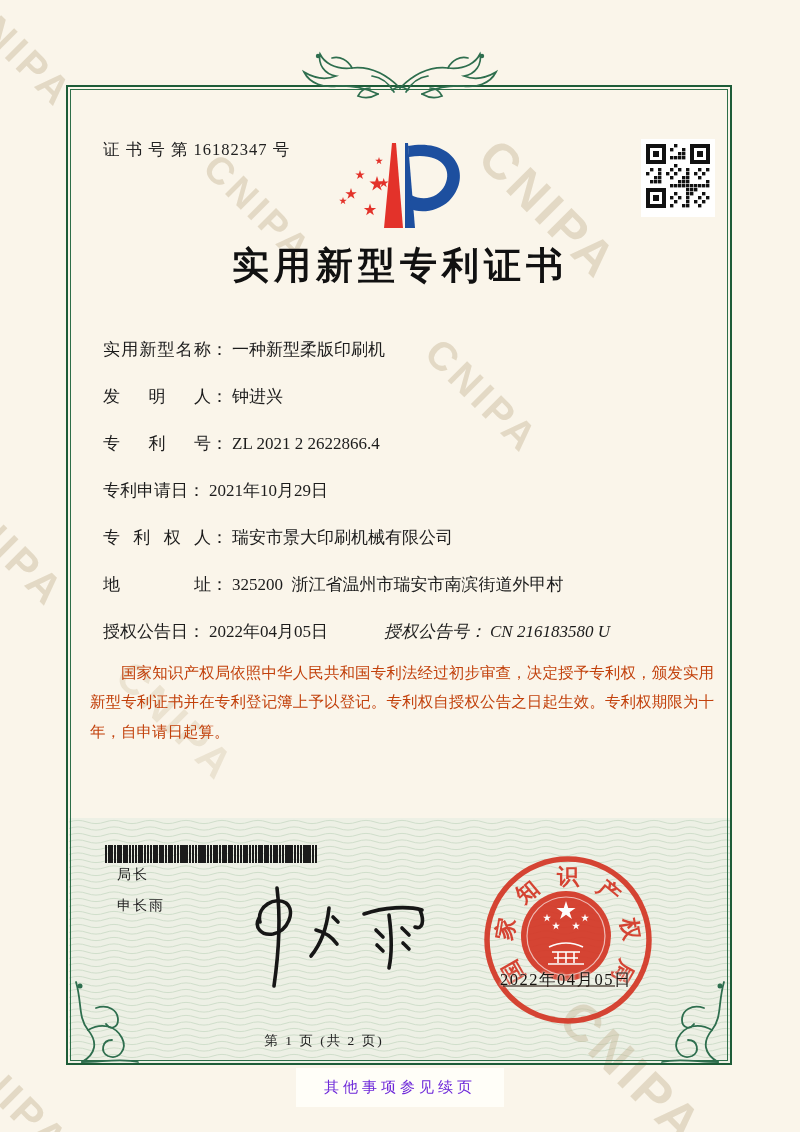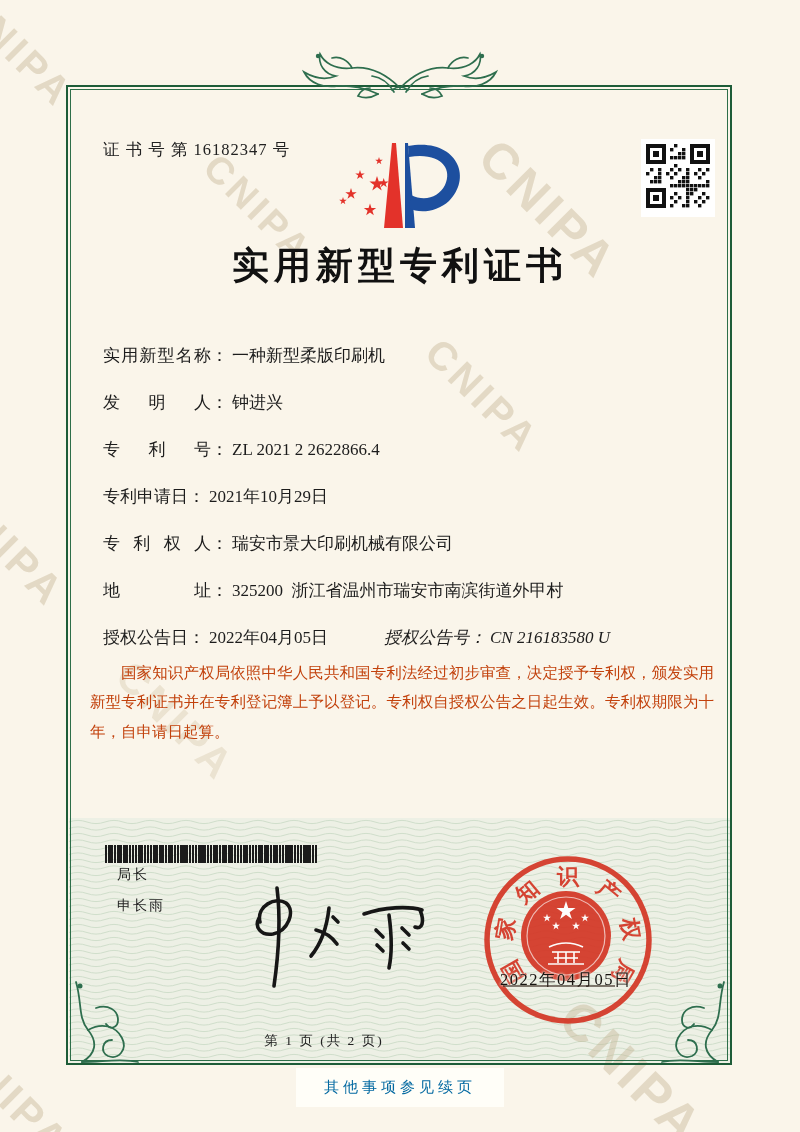--- a/index.html
+++ b/index.html
@@ -23,21 +23,21 @@
 
   .content{position:absolute;z-index:4;}
 
   .certno{left:103px;top:139px;font-size:16.5px;color:#222;letter-spacing:1px;white-space:pre;}
   .logo{left:300px;top:134px;}
   .qrbox{left:641px;top:139px;background:#fff;padding:5px;}
   .title{left:0;top:241px;width:800px;text-align:center;font-size:37px;font-weight:bold;
          color:#111;letter-spacing:5px;}
 
   .fields{left:103px;top:340px;width:620px;font-size:17px;color:#1c1c1c;}
-  .row{display:flex;align-items:center;line-height:20px;margin-bottom:27px;margin-top:6px;}
+  .row{display:flex;align-items:center;line-height:20px;margin-bottom:27px;}
   .lbl{display:inline-block;width:108px;text-align:justify;text-align-last:justify;}
   .lbl.auto{width:auto;text-align-last:auto;}
   .colon{margin-right:4px;}
   .val{white-space:pre-wrap;}
   .pair2{margin-left:56px;display:inline-flex;align-items:baseline;font-style:italic;}
 
   .paras{left:90px;top:658px;width:624px;font-size:15.5px;line-height:29.4px;color:#c2410c;
          text-align:justify;}
   .paras p{margin:0;text-indent:2em;}
 
@@ -52,21 +52,21 @@
   .sig{left:232px;top:882px;}
 
   .seal{left:478px;top:850px;}
   .sealdate{left:500px;top:969px;font-size:16.5px;color:#15130f;letter-spacing:1.5px;
             text-shadow:0 0 3px #eef0e6,0 0 3px #eef0e6;white-space:nowrap;}
   .sealline{left:503px;top:985px;width:112px;height:1.5px;background:rgba(55,40,30,.6);}
 
   .pageinfo{left:0;top:1032px;width:648px;text-align:center;font-size:13.5px;
             color:#222;letter-spacing:2px;}
   .footnote{left:50%;top:1068px;transform:translateX(-50%);background:#fffef8;
-            padding:10px 28px;font-size:15px;color:#0369a1;letter-spacing:4px;white-space:nowrap;}
+            padding:10px 28px;font-size:15px;color:#6d28d9;letter-spacing:4px;white-space:nowrap;}
 </style>
 </head>
 <body>
 
 <div class="page">
 
   <svg class="guilloche" width="662" height="246">
     <rect x="0" y="0" width="662" height="246" fill="#edf0e5"></rect>
     <path id="guilloche-waves" fill="none" stroke="#ccdbc7" stroke-width="0.9" d="M0 4 q9 -3.2 18 0 q9 3.2 18 0 q9 -3.2 18 0 q9 3.2 18 0 q9 -3.2 18 0 q9 3.2 18 0 q9 -3.2 18 0 q9 3.2 18 0 q9 -3.2 18 0 q9 3.2 18 0 q9 -3.2 18 0 q9 3.2 18 0 q9 -3.2 18 0 q9 3.2 18 0 q9 -3.2 18 0 q9 3.2 18 0 q9 -3.2 18 0 q9 3.2 18 0 q9 -3.2 18 0 q9 3.2 18 0 q9 -3.2 18 0 q9 3.2 18 0 q9 -3.2 18 0 q9 3.2 18 0 q9 -3.2 18 0 q9 3.2 18 0 q9 -3.2 18 0 q9 3.2 18 0 q9 -3.2 18 0 q9 3.2 18 0 q9 -3.2 18 0 q9 3.2 18 0 q9 -3.2 18 0 q9 3.2 18 0 q9 -3.2 18 0 q9 3.2 18 0 q9 -3.2 18 0 q9 3.2 18 0M0 10.5 q9 -3.2 18 0 q9 3.2 18 0 q9 -3.2 18 0 q9 3.2 18 0 q9 -3.2 18 0 q9 3.2 18 0 q9 -3.2 18 0 q9 3.2 18 0 q9 -3.2 18 0 q9 3.2 18 0 q9 -3.2 18 0 q9 3.2 18 0 q9 -3.2 18 0 q9 3.2 18 0 q9 -3.2 18 0 q9 3.2 18 0 q9 -3.2 18 0 q9 3.2 18 0 q9 -3.2 18 0 q9 3.2 18 0 q9 -3.2 18 0 q9 3.2 18 0 q9 -3.2 18 0 q9 3.2 18 0 q9 -3.2 18 0 q9 3.2 18 0 q9 -3.2 18 0 q9 3.2 18 0 q9 -3.2 18 0 q9 3.2 18 0 q9 -3.2 18 0 q9 3.2 18 0 q9 -3.2 18 0 q9 3.2 18 0 q9 -3.2 18 0 q9 3.2 18 0 q9 -3.2 18 0 q9 3.2 18 0M0 17 q9 -3.2 18 0 q9 3.2 18 0 q9 -3.2 18 0 q9 3.2 18 0 q9 -3.2 18 0 q9 3.2 18 0 q9 -3.2 18 0 q9 3.2 18 0 q9 -3.2 18 0 q9 3.2 18 0 q9 -3.2 18 0 q9 3.2 18 0 q9 -3.2 18 0 q9 3.2 18 0 q9 -3.2 18 0 q9 3.2 18 0 q9 -3.2 18 0 q9 3.2 18 0 q9 -3.2 18 0 q9 3.2 18 0 q9 -3.2 18 0 q9 3.2 18 0 q9 -3.2 18 0 q9 3.2 18 0 q9 -3.2 18 0 q9 3.2 18 0 q9 -3.2 18 0 q9 3.2 18 0 q9 -3.2 18 0 q9 3.2 18 0 q9 -3.2 18 0 q9 3.2 18 0 q9 -3.2 18 0 q9 3.2 18 0 q9 -3.2 18 0 q9 3.2 18 0 q9 -3.2 18 0 q9 3.2 18 0M0 23.5 q9 -3.2 18 0 q9 3.2 18 0 q9 -3.2 18 0 q9 3.2 18 0 q9 -3.2 18 0 q9 3.2 18 0 q9 -3.2 18 0 q9 3.2 18 0 q9 -3.2 18 0 q9 3.2 18 0 q9 -3.2 18 0 q9 3.2 18 0 q9 -3.2 18 0 q9 3.2 18 0 q9 -3.2 18 0 q9 3.2 18 0 q9 -3.2 18 0 q9 3.2 18 0 q9 -3.2 18 0 q9 3.2 18 0 q9 -3.2 18 0 q9 3.2 18 0 q9 -3.2 18 0 q9 3.2 18 0 q9 -3.2 18 0 q9 3.2 18 0 q9 -3.2 18 0 q9 3.2 18 0 q9 -3.2 18 0 q9 3.2 18 0 q9 -3.2 18 0 q9 3.2 18 0 q9 -3.2 18 0 q9 3.2 18 0 q9 -3.2 18 0 q9 3.2 18 0 q9 -3.2 18 0 q9 3.2 18 0M0 30 q9 -3.2 18 0 q9 3.2 18 0 q9 -3.2 18 0 q9 3.2 18 0 q9 -3.2 18 0 q9 3.2 18 0 q9 -3.2 18 0 q9 3.2 18 0 q9 -3.2 18 0 q9 3.2 18 0 q9 -3.2 18 0 q9 3.2 18 0 q9 -3.2 18 0 q9 3.2 18 0 q9 -3.2 18 0 q9 3.2 18 0 q9 -3.2 18 0 q9 3.2 18 0 q9 -3.2 18 0 q9 3.2 18 0 q9 -3.2 18 0 q9 3.2 18 0 q9 -3.2 18 0 q9 3.2 18 0 q9 -3.2 18 0 q9 3.2 18 0 q9 -3.2 18 0 q9 3.2 18 0 q9 -3.2 18 0 q9 3.2 18 0 q9 -3.2 18 0 q9 3.2 18 0 q9 -3.2 18 0 q9 3.2 18 0 q9 -3.2 18 0 q9 3.2 18 0 q9 -3.2 18 0 q9 3.2 18 0M0 36.5 q9 -3.2 18 0 q9 3.2 18 0 q9 -3.2 18 0 q9 3.2 18 0 q9 -3.2 18 0 q9 3.2 18 0 q9 -3.2 18 0 q9 3.2 18 0 q9 -3.2 18 0 q9 3.2 18 0 q9 -3.2 18 0 q9 3.2 18 0 q9 -3.2 18 0 q9 3.2 18 0 q9 -3.2 18 0 q9 3.2 18 0 q9 -3.2 18 0 q9 3.2 18 0 q9 -3.2 18 0 q9 3.2 18 0 q9 -3.2 18 0 q9 3.2 18 0 q9 -3.2 18 0 q9 3.2 18 0 q9 -3.2 18 0 q9 3.2 18 0 q9 -3.2 18 0 q9 3.2 18 0 q9 -3.2 18 0 q9 3.2 18 0 q9 -3.2 18 0 q9 3.2 18 0 q9 -3.2 18 0 q9 3.2 18 0 q9 -3.2 18 0 q9 3.2 18 0 q9 -3.2 18 0 q9 3.2 18 0M0 43 q9 -3.2 18 0 q9 3.2 18 0 q9 -3.2 18 0 q9 3.2 18 0 q9 -3.2 18 0 q9 3.2 18 0 q9 -3.2 18 0 q9 3.2 18 0 q9 -3.2 18 0 q9 3.2 18 0 q9 -3.2 18 0 q9 3.2 18 0 q9 -3.2 18 0 q9 3.2 18 0 q9 -3.2 18 0 q9 3.2 18 0 q9 -3.2 18 0 q9 3.2 18 0 q9 -3.2 18 0 q9 3.2 18 0 q9 -3.2 18 0 q9 3.2 18 0 q9 -3.2 18 0 q9 3.2 18 0 q9 -3.2 18 0 q9 3.2 18 0 q9 -3.2 18 0 q9 3.2 18 0 q9 -3.2 18 0 q9 3.2 18 0 q9 -3.2 18 0 q9 3.2 18 0 q9 -3.2 18 0 q9 3.2 18 0 q9 -3.2 18 0 q9 3.2 18 0 q9 -3.2 18 0 q9 3.2 18 0M0 49.5 q9 -3.2 18 0 q9 3.2 18 0 q9 -3.2 18 0 q9 3.2 18 0 q9 -3.2 18 0 q9 3.2 18 0 q9 -3.2 18 0 q9 3.2 18 0 q9 -3.2 18 0 q9 3.2 18 0 q9 -3.2 18 0 q9 3.2 18 0 q9 -3.2 18 0 q9 3.2 18 0 q9 -3.2 18 0 q9 3.2 18 0 q9 -3.2 18 0 q9 3.2 18 0 q9 -3.2 18 0 q9 3.2 18 0 q9 -3.2 18 0 q9 3.2 18 0 q9 -3.2 18 0 q9 3.2 18 0 q9 -3.2 18 0 q9 3.2 18 0 q9 -3.2 18 0 q9 3.2 18 0 q9 -3.2 18 0 q9 3.2 18 0 q9 -3.2 18 0 q9 3.2 18 0 q9 -3.2 18 0 q9 3.2 18 0 q9 -3.2 18 0 q9 3.2 18 0 q9 -3.2 18 0 q9 3.2 18 0M0 56 q9 -3.2 18 0 q9 3.2 18 0 q9 -3.2 18 0 q9 3.2 18 0 q9 -3.2 18 0 q9 3.2 18 0 q9 -3.2 18 0 q9 3.2 18 0 q9 -3.2 18 0 q9 3.2 18 0 q9 -3.2 18 0 q9 3.2 18 0 q9 -3.2 18 0 q9 3.2 18 0 q9 -3.2 18 0 q9 3.2 18 0 q9 -3.2 18 0 q9 3.2 18 0 q9 -3.2 18 0 q9 3.2 18 0 q9 -3.2 18 0 q9 3.2 18 0 q9 -3.2 18 0 q9 3.2 18 0 q9 -3.2 18 0 q9 3.2 18 0 q9 -3.2 18 0 q9 3.2 18 0 q9 -3.2 18 0 q9 3.2 18 0 q9 -3.2 18 0 q9 3.2 18 0 q9 -3.2 18 0 q9 3.2 18 0 q9 -3.2 18 0 q9 3.2 18 0 q9 -3.2 18 0 q9 3.2 18 0M0 62.5 q9 -3.2 18 0 q9 3.2 18 0 q9 -3.2 18 0 q9 3.2 18 0 q9 -3.2 18 0 q9 3.2 18 0 q9 -3.2 18 0 q9 3.2 18 0 q9 -3.2 18 0 q9 3.2 18 0 q9 -3.2 18 0 q9 3.2 18 0 q9 -3.2 18 0 q9 3.2 18 0 q9 -3.2 18 0 q9 3.2 18 0 q9 -3.2 18 0 q9 3.2 18 0 q9 -3.2 18 0 q9 3.2 18 0 q9 -3.2 18 0 q9 3.2 18 0 q9 -3.2 18 0 q9 3.2 18 0 q9 -3.2 18 0 q9 3.2 18 0 q9 -3.2 18 0 q9 3.2 18 0 q9 -3.2 18 0 q9 3.2 18 0 q9 -3.2 18 0 q9 3.2 18 0 q9 -3.2 18 0 q9 3.2 18 0 q9 -3.2 18 0 q9 3.2 18 0 q9 -3.2 18 0 q9 3.2 18 0M0 69 q9 -3.2 18 0 q9 3.2 18 0 q9 -3.2 18 0 q9 3.2 18 0 q9 -3.2 18 0 q9 3.2 18 0 q9 -3.2 18 0 q9 3.2 18 0 q9 -3.2 18 0 q9 3.2 18 0 q9 -3.2 18 0 q9 3.2 18 0 q9 -3.2 18 0 q9 3.2 18 0 q9 -3.2 18 0 q9 3.2 18 0 q9 -3.2 18 0 q9 3.2 18 0 q9 -3.2 18 0 q9 3.2 18 0 q9 -3.2 18 0 q9 3.2 18 0 q9 -3.2 18 0 q9 3.2 18 0 q9 -3.2 18 0 q9 3.2 18 0 q9 -3.2 18 0 q9 3.2 18 0 q9 -3.2 18 0 q9 3.2 18 0 q9 -3.2 18 0 q9 3.2 18 0 q9 -3.2 18 0 q9 3.2 18 0 q9 -3.2 18 0 q9 3.2 18 0 q9 -3.2 18 0 q9 3.2 18 0M0 75.5 q9 -3.2 18 0 q9 3.2 18 0 q9 -3.2 18 0 q9 3.2 18 0 q9 -3.2 18 0 q9 3.2 18 0 q9 -3.2 18 0 q9 3.2 18 0 q9 -3.2 18 0 q9 3.2 18 0 q9 -3.2 18 0 q9 3.2 18 0 q9 -3.2 18 0 q9 3.2 18 0 q9 -3.2 18 0 q9 3.2 18 0 q9 -3.2 18 0 q9 3.2 18 0 q9 -3.2 18 0 q9 3.2 18 0 q9 -3.2 18 0 q9 3.2 18 0 q9 -3.2 18 0 q9 3.2 18 0 q9 -3.2 18 0 q9 3.2 18 0 q9 -3.2 18 0 q9 3.2 18 0 q9 -3.2 18 0 q9 3.2 18 0 q9 -3.2 18 0 q9 3.2 18 0 q9 -3.2 18 0 q9 3.2 18 0 q9 -3.2 18 0 q9 3.2 18 0 q9 -3.2 18 0 q9 3.2 18 0M0 82 q9 -3.2 18 0 q9 3.2 18 0 q9 -3.2 18 0 q9 3.2 18 0 q9 -3.2 18 0 q9 3.2 18 0 q9 -3.2 18 0 q9 3.2 18 0 q9 -3.2 18 0 q9 3.2 18 0 q9 -3.2 18 0 q9 3.2 18 0 q9 -3.2 18 0 q9 3.2 18 0 q9 -3.2 18 0 q9 3.2 18 0 q9 -3.2 18 0 q9 3.2 18 0 q9 -3.2 18 0 q9 3.2 18 0 q9 -3.2 18 0 q9 3.2 18 0 q9 -3.2 18 0 q9 3.2 18 0 q9 -3.2 18 0 q9 3.2 18 0 q9 -3.2 18 0 q9 3.2 18 0 q9 -3.2 18 0 q9 3.2 18 0 q9 -3.2 18 0 q9 3.2 18 0 q9 -3.2 18 0 q9 3.2 18 0 q9 -3.2 18 0 q9 3.2 18 0 q9 -3.2 18 0 q9 3.2 18 0M0 88.5 q9 -3.2 18 0 q9 3.2 18 0 q9 -3.2 18 0 q9 3.2 18 0 q9 -3.2 18 0 q9 3.2 18 0 q9 -3.2 18 0 q9 3.2 18 0 q9 -3.2 18 0 q9 3.2 18 0 q9 -3.2 18 0 q9 3.2 18 0 q9 -3.2 18 0 q9 3.2 18 0 q9 -3.2 18 0 q9 3.2 18 0 q9 -3.2 18 0 q9 3.2 18 0 q9 -3.2 18 0 q9 3.2 18 0 q9 -3.2 18 0 q9 3.2 18 0 q9 -3.2 18 0 q9 3.2 18 0 q9 -3.2 18 0 q9 3.2 18 0 q9 -3.2 18 0 q9 3.2 18 0 q9 -3.2 18 0 q9 3.2 18 0 q9 -3.2 18 0 q9 3.2 18 0 q9 -3.2 18 0 q9 3.2 18 0 q9 -3.2 18 0 q9 3.2 18 0 q9 -3.2 18 0 q9 3.2 18 0M0 95 q9 -3.2 18 0 q9 3.2 18 0 q9 -3.2 18 0 q9 3.2 18 0 q9 -3.2 18 0 q9 3.2 18 0 q9 -3.2 18 0 q9 3.2 18 0 q9 -3.2 18 0 q9 3.2 18 0 q9 -3.2 18 0 q9 3.2 18 0 q9 -3.2 18 0 q9 3.2 18 0 q9 -3.2 18 0 q9 3.2 18 0 q9 -3.2 18 0 q9 3.2 18 0 q9 -3.2 18 0 q9 3.2 18 0 q9 -3.2 18 0 q9 3.2 18 0 q9 -3.2 18 0 q9 3.2 18 0 q9 -3.2 18 0 q9 3.2 18 0 q9 -3.2 18 0 q9 3.2 18 0 q9 -3.2 18 0 q9 3.2 18 0 q9 -3.2 18 0 q9 3.2 18 0 q9 -3.2 18 0 q9 3.2 18 0 q9 -3.2 18 0 q9 3.2 18 0 q9 -3.2 18 0 q9 3.2 18 0M0 101.5 q9 -3.2 18 0 q9 3.2 18 0 q9 -3.2 18 0 q9 3.2 18 0 q9 -3.2 18 0 q9 3.2 18 0 q9 -3.2 18 0 q9 3.2 18 0 q9 -3.2 18 0 q9 3.2 18 0 q9 -3.2 18 0 q9 3.2 18 0 q9 -3.2 18 0 q9 3.2 18 0 q9 -3.2 18 0 q9 3.2 18 0 q9 -3.2 18 0 q9 3.2 18 0 q9 -3.2 18 0 q9 3.2 18 0 q9 -3.2 18 0 q9 3.2 18 0 q9 -3.2 18 0 q9 3.2 18 0 q9 -3.2 18 0 q9 3.2 18 0 q9 -3.2 18 0 q9 3.2 18 0 q9 -3.2 18 0 q9 3.2 18 0 q9 -3.2 18 0 q9 3.2 18 0 q9 -3.2 18 0 q9 3.2 18 0 q9 -3.2 18 0 q9 3.2 18 0 q9 -3.2 18 0 q9 3.2 18 0M0 108 q9 -3.2 18 0 q9 3.2 18 0 q9 -3.2 18 0 q9 3.2 18 0 q9 -3.2 18 0 q9 3.2 18 0 q9 -3.2 18 0 q9 3.2 18 0 q9 -3.2 18 0 q9 3.2 18 0 q9 -3.2 18 0 q9 3.2 18 0 q9 -3.2 18 0 q9 3.2 18 0 q9 -3.2 18 0 q9 3.2 18 0 q9 -3.2 18 0 q9 3.2 18 0 q9 -3.2 18 0 q9 3.2 18 0 q9 -3.2 18 0 q9 3.2 18 0 q9 -3.2 18 0 q9 3.2 18 0 q9 -3.2 18 0 q9 3.2 18 0 q9 -3.2 18 0 q9 3.2 18 0 q9 -3.2 18 0 q9 3.2 18 0 q9 -3.2 18 0 q9 3.2 18 0 q9 -3.2 18 0 q9 3.2 18 0 q9 -3.2 18 0 q9 3.2 18 0 q9 -3.2 18 0 q9 3.2 18 0M0 114.5 q9 -3.2 18 0 q9 3.2 18 0 q9 -3.2 18 0 q9 3.2 18 0 q9 -3.2 18 0 q9 3.2 18 0 q9 -3.2 18 0 q9 3.2 18 0 q9 -3.2 18 0 q9 3.2 18 0 q9 -3.2 18 0 q9 3.2 18 0 q9 -3.2 18 0 q9 3.2 18 0 q9 -3.2 18 0 q9 3.2 18 0 q9 -3.2 18 0 q9 3.2 18 0 q9 -3.2 18 0 q9 3.2 18 0 q9 -3.2 18 0 q9 3.2 18 0 q9 -3.2 18 0 q9 3.2 18 0 q9 -3.2 18 0 q9 3.2 18 0 q9 -3.2 18 0 q9 3.2 18 0 q9 -3.2 18 0 q9 3.2 18 0 q9 -3.2 18 0 q9 3.2 18 0 q9 -3.2 18 0 q9 3.2 18 0 q9 -3.2 18 0 q9 3.2 18 0 q9 -3.2 18 0 q9 3.2 18 0M0 121 q9 -3.2 18 0 q9 3.2 18 0 q9 -3.2 18 0 q9 3.2 18 0 q9 -3.2 18 0 q9 3.2 18 0 q9 -3.2 18 0 q9 3.2 18 0 q9 -3.2 18 0 q9 3.2 18 0 q9 -3.2 18 0 q9 3.2 18 0 q9 -3.2 18 0 q9 3.2 18 0 q9 -3.2 18 0 q9 3.2 18 0 q9 -3.2 18 0 q9 3.2 18 0 q9 -3.2 18 0 q9 3.2 18 0 q9 -3.2 18 0 q9 3.2 18 0 q9 -3.2 18 0 q9 3.2 18 0 q9 -3.2 18 0 q9 3.2 18 0 q9 -3.2 18 0 q9 3.2 18 0 q9 -3.2 18 0 q9 3.2 18 0 q9 -3.2 18 0 q9 3.2 18 0 q9 -3.2 18 0 q9 3.2 18 0 q9 -3.2 18 0 q9 3.2 18 0 q9 -3.2 18 0 q9 3.2 18 0M0 127.5 q9 -3.2 18 0 q9 3.2 18 0 q9 -3.2 18 0 q9 3.2 18 0 q9 -3.2 18 0 q9 3.2 18 0 q9 -3.2 18 0 q9 3.2 18 0 q9 -3.2 18 0 q9 3.2 18 0 q9 -3.2 18 0 q9 3.2 18 0 q9 -3.2 18 0 q9 3.2 18 0 q9 -3.2 18 0 q9 3.2 18 0 q9 -3.2 18 0 q9 3.2 18 0 q9 -3.2 18 0 q9 3.2 18 0 q9 -3.2 18 0 q9 3.2 18 0 q9 -3.2 18 0 q9 3.2 18 0 q9 -3.2 18 0 q9 3.2 18 0 q9 -3.2 18 0 q9 3.2 18 0 q9 -3.2 18 0 q9 3.2 18 0 q9 -3.2 18 0 q9 3.2 18 0 q9 -3.2 18 0 q9 3.2 18 0 q9 -3.2 18 0 q9 3.2 18 0 q9 -3.2 18 0 q9 3.2 18 0M0 134 q9 -3.2 18 0 q9 3.2 18 0 q9 -3.2 18 0 q9 3.2 18 0 q9 -3.2 18 0 q9 3.2 18 0 q9 -3.2 18 0 q9 3.2 18 0 q9 -3.2 18 0 q9 3.2 18 0 q9 -3.2 18 0 q9 3.2 18 0 q9 -3.2 18 0 q9 3.2 18 0 q9 -3.2 18 0 q9 3.2 18 0 q9 -3.2 18 0 q9 3.2 18 0 q9 -3.2 18 0 q9 3.2 18 0 q9 -3.2 18 0 q9 3.2 18 0 q9 -3.2 18 0 q9 3.2 18 0 q9 -3.2 18 0 q9 3.2 18 0 q9 -3.2 18 0 q9 3.2 18 0 q9 -3.2 18 0 q9 3.2 18 0 q9 -3.2 18 0 q9 3.2 18 0 q9 -3.2 18 0 q9 3.2 18 0 q9 -3.2 18 0 q9 3.2 18 0 q9 -3.2 18 0 q9 3.2 18 0M0 140.5 q9 -3.2 18 0 q9 3.2 18 0 q9 -3.2 18 0 q9 3.2 18 0 q9 -3.2 18 0 q9 3.2 18 0 q9 -3.2 18 0 q9 3.2 18 0 q9 -3.2 18 0 q9 3.2 18 0 q9 -3.2 18 0 q9 3.2 18 0 q9 -3.2 18 0 q9 3.2 18 0 q9 -3.2 18 0 q9 3.2 18 0 q9 -3.2 18 0 q9 3.2 18 0 q9 -3.2 18 0 q9 3.2 18 0 q9 -3.2 18 0 q9 3.2 18 0 q9 -3.2 18 0 q9 3.2 18 0 q9 -3.2 18 0 q9 3.2 18 0 q9 -3.2 18 0 q9 3.2 18 0 q9 -3.2 18 0 q9 3.2 18 0 q9 -3.2 18 0 q9 3.2 18 0 q9 -3.2 18 0 q9 3.2 18 0 q9 -3.2 18 0 q9 3.2 18 0 q9 -3.2 18 0 q9 3.2 18 0M0 147 q9 -3.2 18 0 q9 3.2 18 0 q9 -3.2 18 0 q9 3.2 18 0 q9 -3.2 18 0 q9 3.2 18 0 q9 -3.2 18 0 q9 3.2 18 0 q9 -3.2 18 0 q9 3.2 18 0 q9 -3.2 18 0 q9 3.2 18 0 q9 -3.2 18 0 q9 3.2 18 0 q9 -3.2 18 0 q9 3.2 18 0 q9 -3.2 18 0 q9 3.2 18 0 q9 -3.2 18 0 q9 3.2 18 0 q9 -3.2 18 0 q9 3.2 18 0 q9 -3.2 18 0 q9 3.2 18 0 q9 -3.2 18 0 q9 3.2 18 0 q9 -3.2 18 0 q9 3.2 18 0 q9 -3.2 18 0 q9 3.2 18 0 q9 -3.2 18 0 q9 3.2 18 0 q9 -3.2 18 0 q9 3.2 18 0 q9 -3.2 18 0 q9 3.2 18 0 q9 -3.2 18 0 q9 3.2 18 0M0 153.5 q9 -3.2 18 0 q9 3.2 18 0 q9 -3.2 18 0 q9 3.2 18 0 q9 -3.2 18 0 q9 3.2 18 0 q9 -3.2 18 0 q9 3.2 18 0 q9 -3.2 18 0 q9 3.2 18 0 q9 -3.2 18 0 q9 3.2 18 0 q9 -3.2 18 0 q9 3.2 18 0 q9 -3.2 18 0 q9 3.2 18 0 q9 -3.2 18 0 q9 3.2 18 0 q9 -3.2 18 0 q9 3.2 18 0 q9 -3.2 18 0 q9 3.2 18 0 q9 -3.2 18 0 q9 3.2 18 0 q9 -3.2 18 0 q9 3.2 18 0 q9 -3.2 18 0 q9 3.2 18 0 q9 -3.2 18 0 q9 3.2 18 0 q9 -3.2 18 0 q9 3.2 18 0 q9 -3.2 18 0 q9 3.2 18 0 q9 -3.2 18 0 q9 3.2 18 0 q9 -3.2 18 0 q9 3.2 18 0M0 160 q9 -3.2 18 0 q9 3.2 18 0 q9 -3.2 18 0 q9 3.2 18 0 q9 -3.2 18 0 q9 3.2 18 0 q9 -3.2 18 0 q9 3.2 18 0 q9 -3.2 18 0 q9 3.2 18 0 q9 -3.2 18 0 q9 3.2 18 0 q9 -3.2 18 0 q9 3.2 18 0 q9 -3.2 18 0 q9 3.2 18 0 q9 -3.2 18 0 q9 3.2 18 0 q9 -3.2 18 0 q9 3.2 18 0 q9 -3.2 18 0 q9 3.2 18 0 q9 -3.2 18 0 q9 3.2 18 0 q9 -3.2 18 0 q9 3.2 18 0 q9 -3.2 18 0 q9 3.2 18 0 q9 -3.2 18 0 q9 3.2 18 0 q9 -3.2 18 0 q9 3.2 18 0 q9 -3.2 18 0 q9 3.2 18 0 q9 -3.2 18 0 q9 3.2 18 0 q9 -3.2 18 0 q9 3.2 18 0M0 166.5 q9 -3.2 18 0 q9 3.2 18 0 q9 -3.2 18 0 q9 3.2 18 0 q9 -3.2 18 0 q9 3.2 18 0 q9 -3.2 18 0 q9 3.2 18 0 q9 -3.2 18 0 q9 3.2 18 0 q9 -3.2 18 0 q9 3.2 18 0 q9 -3.2 18 0 q9 3.2 18 0 q9 -3.2 18 0 q9 3.2 18 0 q9 -3.2 18 0 q9 3.2 18 0 q9 -3.2 18 0 q9 3.2 18 0 q9 -3.2 18 0 q9 3.2 18 0 q9 -3.2 18 0 q9 3.2 18 0 q9 -3.2 18 0 q9 3.2 18 0 q9 -3.2 18 0 q9 3.2 18 0 q9 -3.2 18 0 q9 3.2 18 0 q9 -3.2 18 0 q9 3.2 18 0 q9 -3.2 18 0 q9 3.2 18 0 q9 -3.2 18 0 q9 3.2 18 0 q9 -3.2 18 0 q9 3.2 18 0M0 173 q9 -3.2 18 0 q9 3.2 18 0 q9 -3.2 18 0 q9 3.2 18 0 q9 -3.2 18 0 q9 3.2 18 0 q9 -3.2 18 0 q9 3.2 18 0 q9 -3.2 18 0 q9 3.2 18 0 q9 -3.2 18 0 q9 3.2 18 0 q9 -3.2 18 0 q9 3.2 18 0 q9 -3.2 18 0 q9 3.2 18 0 q9 -3.2 18 0 q9 3.2 18 0 q9 -3.2 18 0 q9 3.2 18 0 q9 -3.2 18 0 q9 3.2 18 0 q9 -3.2 18 0 q9 3.2 18 0 q9 -3.2 18 0 q9 3.2 18 0 q9 -3.2 18 0 q9 3.2 18 0 q9 -3.2 18 0 q9 3.2 18 0 q9 -3.2 18 0 q9 3.2 18 0 q9 -3.2 18 0 q9 3.2 18 0 q9 -3.2 18 0 q9 3.2 18 0 q9 -3.2 18 0 q9 3.2 18 0M0 179.5 q9 -3.2 18 0 q9 3.2 18 0 q9 -3.2 18 0 q9 3.2 18 0 q9 -3.2 18 0 q9 3.2 18 0 q9 -3.2 18 0 q9 3.2 18 0 q9 -3.2 18 0 q9 3.2 18 0 q9 -3.2 18 0 q9 3.2 18 0 q9 -3.2 18 0 q9 3.2 18 0 q9 -3.2 18 0 q9 3.2 18 0 q9 -3.2 18 0 q9 3.2 18 0 q9 -3.2 18 0 q9 3.2 18 0 q9 -3.2 18 0 q9 3.2 18 0 q9 -3.2 18 0 q9 3.2 18 0 q9 -3.2 18 0 q9 3.2 18 0 q9 -3.2 18 0 q9 3.2 18 0 q9 -3.2 18 0 q9 3.2 18 0 q9 -3.2 18 0 q9 3.2 18 0 q9 -3.2 18 0 q9 3.2 18 0 q9 -3.2 18 0 q9 3.2 18 0 q9 -3.2 18 0 q9 3.2 18 0M0 186 q9 -3.2 18 0 q9 3.2 18 0 q9 -3.2 18 0 q9 3.2 18 0 q9 -3.2 18 0 q9 3.2 18 0 q9 -3.2 18 0 q9 3.2 18 0 q9 -3.2 18 0 q9 3.2 18 0 q9 -3.2 18 0 q9 3.2 18 0 q9 -3.2 18 0 q9 3.2 18 0 q9 -3.2 18 0 q9 3.2 18 0 q9 -3.2 18 0 q9 3.2 18 0 q9 -3.2 18 0 q9 3.2 18 0 q9 -3.2 18 0 q9 3.2 18 0 q9 -3.2 18 0 q9 3.2 18 0 q9 -3.2 18 0 q9 3.2 18 0 q9 -3.2 18 0 q9 3.2 18 0 q9 -3.2 18 0 q9 3.2 18 0 q9 -3.2 18 0 q9 3.2 18 0 q9 -3.2 18 0 q9 3.2 18 0 q9 -3.2 18 0 q9 3.2 18 0 q9 -3.2 18 0 q9 3.2 18 0M0 192.5 q9 -3.2 18 0 q9 3.2 18 0 q9 -3.2 18 0 q9 3.2 18 0 q9 -3.2 18 0 q9 3.2 18 0 q9 -3.2 18 0 q9 3.2 18 0 q9 -3.2 18 0 q9 3.2 18 0 q9 -3.2 18 0 q9 3.2 18 0 q9 -3.2 18 0 q9 3.2 18 0 q9 -3.2 18 0 q9 3.2 18 0 q9 -3.2 18 0 q9 3.2 18 0 q9 -3.2 18 0 q9 3.2 18 0 q9 -3.2 18 0 q9 3.2 18 0 q9 -3.2 18 0 q9 3.2 18 0 q9 -3.2 18 0 q9 3.2 18 0 q9 -3.2 18 0 q9 3.2 18 0 q9 -3.2 18 0 q9 3.2 18 0 q9 -3.2 18 0 q9 3.2 18 0 q9 -3.2 18 0 q9 3.2 18 0 q9 -3.2 18 0 q9 3.2 18 0 q9 -3.2 18 0 q9 3.2 18 0M0 199 q9 -3.2 18 0 q9 3.2 18 0 q9 -3.2 18 0 q9 3.2 18 0 q9 -3.2 18 0 q9 3.2 18 0 q9 -3.2 18 0 q9 3.2 18 0 q9 -3.2 18 0 q9 3.2 18 0 q9 -3.2 18 0 q9 3.2 18 0 q9 -3.2 18 0 q9 3.2 18 0 q9 -3.2 18 0 q9 3.2 18 0 q9 -3.2 18 0 q9 3.2 18 0 q9 -3.2 18 0 q9 3.2 18 0 q9 -3.2 18 0 q9 3.2 18 0 q9 -3.2 18 0 q9 3.2 18 0 q9 -3.2 18 0 q9 3.2 18 0 q9 -3.2 18 0 q9 3.2 18 0 q9 -3.2 18 0 q9 3.2 18 0 q9 -3.2 18 0 q9 3.2 18 0 q9 -3.2 18 0 q9 3.2 18 0 q9 -3.2 18 0 q9 3.2 18 0 q9 -3.2 18 0 q9 3.2 18 0M0 205.5 q9 -3.2 18 0 q9 3.2 18 0 q9 -3.2 18 0 q9 3.2 18 0 q9 -3.2 18 0 q9 3.2 18 0 q9 -3.2 18 0 q9 3.2 18 0 q9 -3.2 18 0 q9 3.2 18 0 q9 -3.2 18 0 q9 3.2 18 0 q9 -3.2 18 0 q9 3.2 18 0 q9 -3.2 18 0 q9 3.2 18 0 q9 -3.2 18 0 q9 3.2 18 0 q9 -3.2 18 0 q9 3.2 18 0 q9 -3.2 18 0 q9 3.2 18 0 q9 -3.2 18 0 q9 3.2 18 0 q9 -3.2 18 0 q9 3.2 18 0 q9 -3.2 18 0 q9 3.2 18 0 q9 -3.2 18 0 q9 3.2 18 0 q9 -3.2 18 0 q9 3.2 18 0 q9 -3.2 18 0 q9 3.2 18 0 q9 -3.2 18 0 q9 3.2 18 0 q9 -3.2 18 0 q9 3.2 18 0M0 212 q9 -3.2 18 0 q9 3.2 18 0 q9 -3.2 18 0 q9 3.2 18 0 q9 -3.2 18 0 q9 3.2 18 0 q9 -3.2 18 0 q9 3.2 18 0 q9 -3.2 18 0 q9 3.2 18 0 q9 -3.2 18 0 q9 3.2 18 0 q9 -3.2 18 0 q9 3.2 18 0 q9 -3.2 18 0 q9 3.2 18 0 q9 -3.2 18 0 q9 3.2 18 0 q9 -3.2 18 0 q9 3.2 18 0 q9 -3.2 18 0 q9 3.2 18 0 q9 -3.2 18 0 q9 3.2 18 0 q9 -3.2 18 0 q9 3.2 18 0 q9 -3.2 18 0 q9 3.2 18 0 q9 -3.2 18 0 q9 3.2 18 0 q9 -3.2 18 0 q9 3.2 18 0 q9 -3.2 18 0 q9 3.2 18 0 q9 -3.2 18 0 q9 3.2 18 0 q9 -3.2 18 0 q9 3.2 18 0M0 218.5 q9 -3.2 18 0 q9 3.2 18 0 q9 -3.2 18 0 q9 3.2 18 0 q9 -3.2 18 0 q9 3.2 18 0 q9 -3.2 18 0 q9 3.2 18 0 q9 -3.2 18 0 q9 3.2 18 0 q9 -3.2 18 0 q9 3.2 18 0 q9 -3.2 18 0 q9 3.2 18 0 q9 -3.2 18 0 q9 3.2 18 0 q9 -3.2 18 0 q9 3.2 18 0 q9 -3.2 18 0 q9 3.2 18 0 q9 -3.2 18 0 q9 3.2 18 0 q9 -3.2 18 0 q9 3.2 18 0 q9 -3.2 18 0 q9 3.2 18 0 q9 -3.2 18 0 q9 3.2 18 0 q9 -3.2 18 0 q9 3.2 18 0 q9 -3.2 18 0 q9 3.2 18 0 q9 -3.2 18 0 q9 3.2 18 0 q9 -3.2 18 0 q9 3.2 18 0 q9 -3.2 18 0 q9 3.2 18 0M0 225 q9 -3.2 18 0 q9 3.2 18 0 q9 -3.2 18 0 q9 3.2 18 0 q9 -3.2 18 0 q9 3.2 18 0 q9 -3.2 18 0 q9 3.2 18 0 q9 -3.2 18 0 q9 3.2 18 0 q9 -3.2 18 0 q9 3.2 18 0 q9 -3.2 18 0 q9 3.2 18 0 q9 -3.2 18 0 q9 3.2 18 0 q9 -3.2 18 0 q9 3.2 18 0 q9 -3.2 18 0 q9 3.2 18 0 q9 -3.2 18 0 q9 3.2 18 0 q9 -3.2 18 0 q9 3.2 18 0 q9 -3.2 18 0 q9 3.2 18 0 q9 -3.2 18 0 q9 3.2 18 0 q9 -3.2 18 0 q9 3.2 18 0 q9 -3.2 18 0 q9 3.2 18 0 q9 -3.2 18 0 q9 3.2 18 0 q9 -3.2 18 0 q9 3.2 18 0 q9 -3.2 18 0 q9 3.2 18 0M0 231.5 q9 -3.2 18 0 q9 3.2 18 0 q9 -3.2 18 0 q9 3.2 18 0 q9 -3.2 18 0 q9 3.2 18 0 q9 -3.2 18 0 q9 3.2 18 0 q9 -3.2 18 0 q9 3.2 18 0 q9 -3.2 18 0 q9 3.2 18 0 q9 -3.2 18 0 q9 3.2 18 0 q9 -3.2 18 0 q9 3.2 18 0 q9 -3.2 18 0 q9 3.2 18 0 q9 -3.2 18 0 q9 3.2 18 0 q9 -3.2 18 0 q9 3.2 18 0 q9 -3.2 18 0 q9 3.2 18 0 q9 -3.2 18 0 q9 3.2 18 0 q9 -3.2 18 0 q9 3.2 18 0 q9 -3.2 18 0 q9 3.2 18 0 q9 -3.2 18 0 q9 3.2 18 0 q9 -3.2 18 0 q9 3.2 18 0 q9 -3.2 18 0 q9 3.2 18 0 q9 -3.2 18 0 q9 3.2 18 0M0 238 q9 -3.2 18 0 q9 3.2 18 0 q9 -3.2 18 0 q9 3.2 18 0 q9 -3.2 18 0 q9 3.2 18 0 q9 -3.2 18 0 q9 3.2 18 0 q9 -3.2 18 0 q9 3.2 18 0 q9 -3.2 18 0 q9 3.2 18 0 q9 -3.2 18 0 q9 3.2 18 0 q9 -3.2 18 0 q9 3.2 18 0 q9 -3.2 18 0 q9 3.2 18 0 q9 -3.2 18 0 q9 3.2 18 0 q9 -3.2 18 0 q9 3.2 18 0 q9 -3.2 18 0 q9 3.2 18 0 q9 -3.2 18 0 q9 3.2 18 0 q9 -3.2 18 0 q9 3.2 18 0 q9 -3.2 18 0 q9 3.2 18 0 q9 -3.2 18 0 q9 3.2 18 0 q9 -3.2 18 0 q9 3.2 18 0 q9 -3.2 18 0 q9 3.2 18 0 q9 -3.2 18 0 q9 3.2 18 0"></path>
   </svg>

